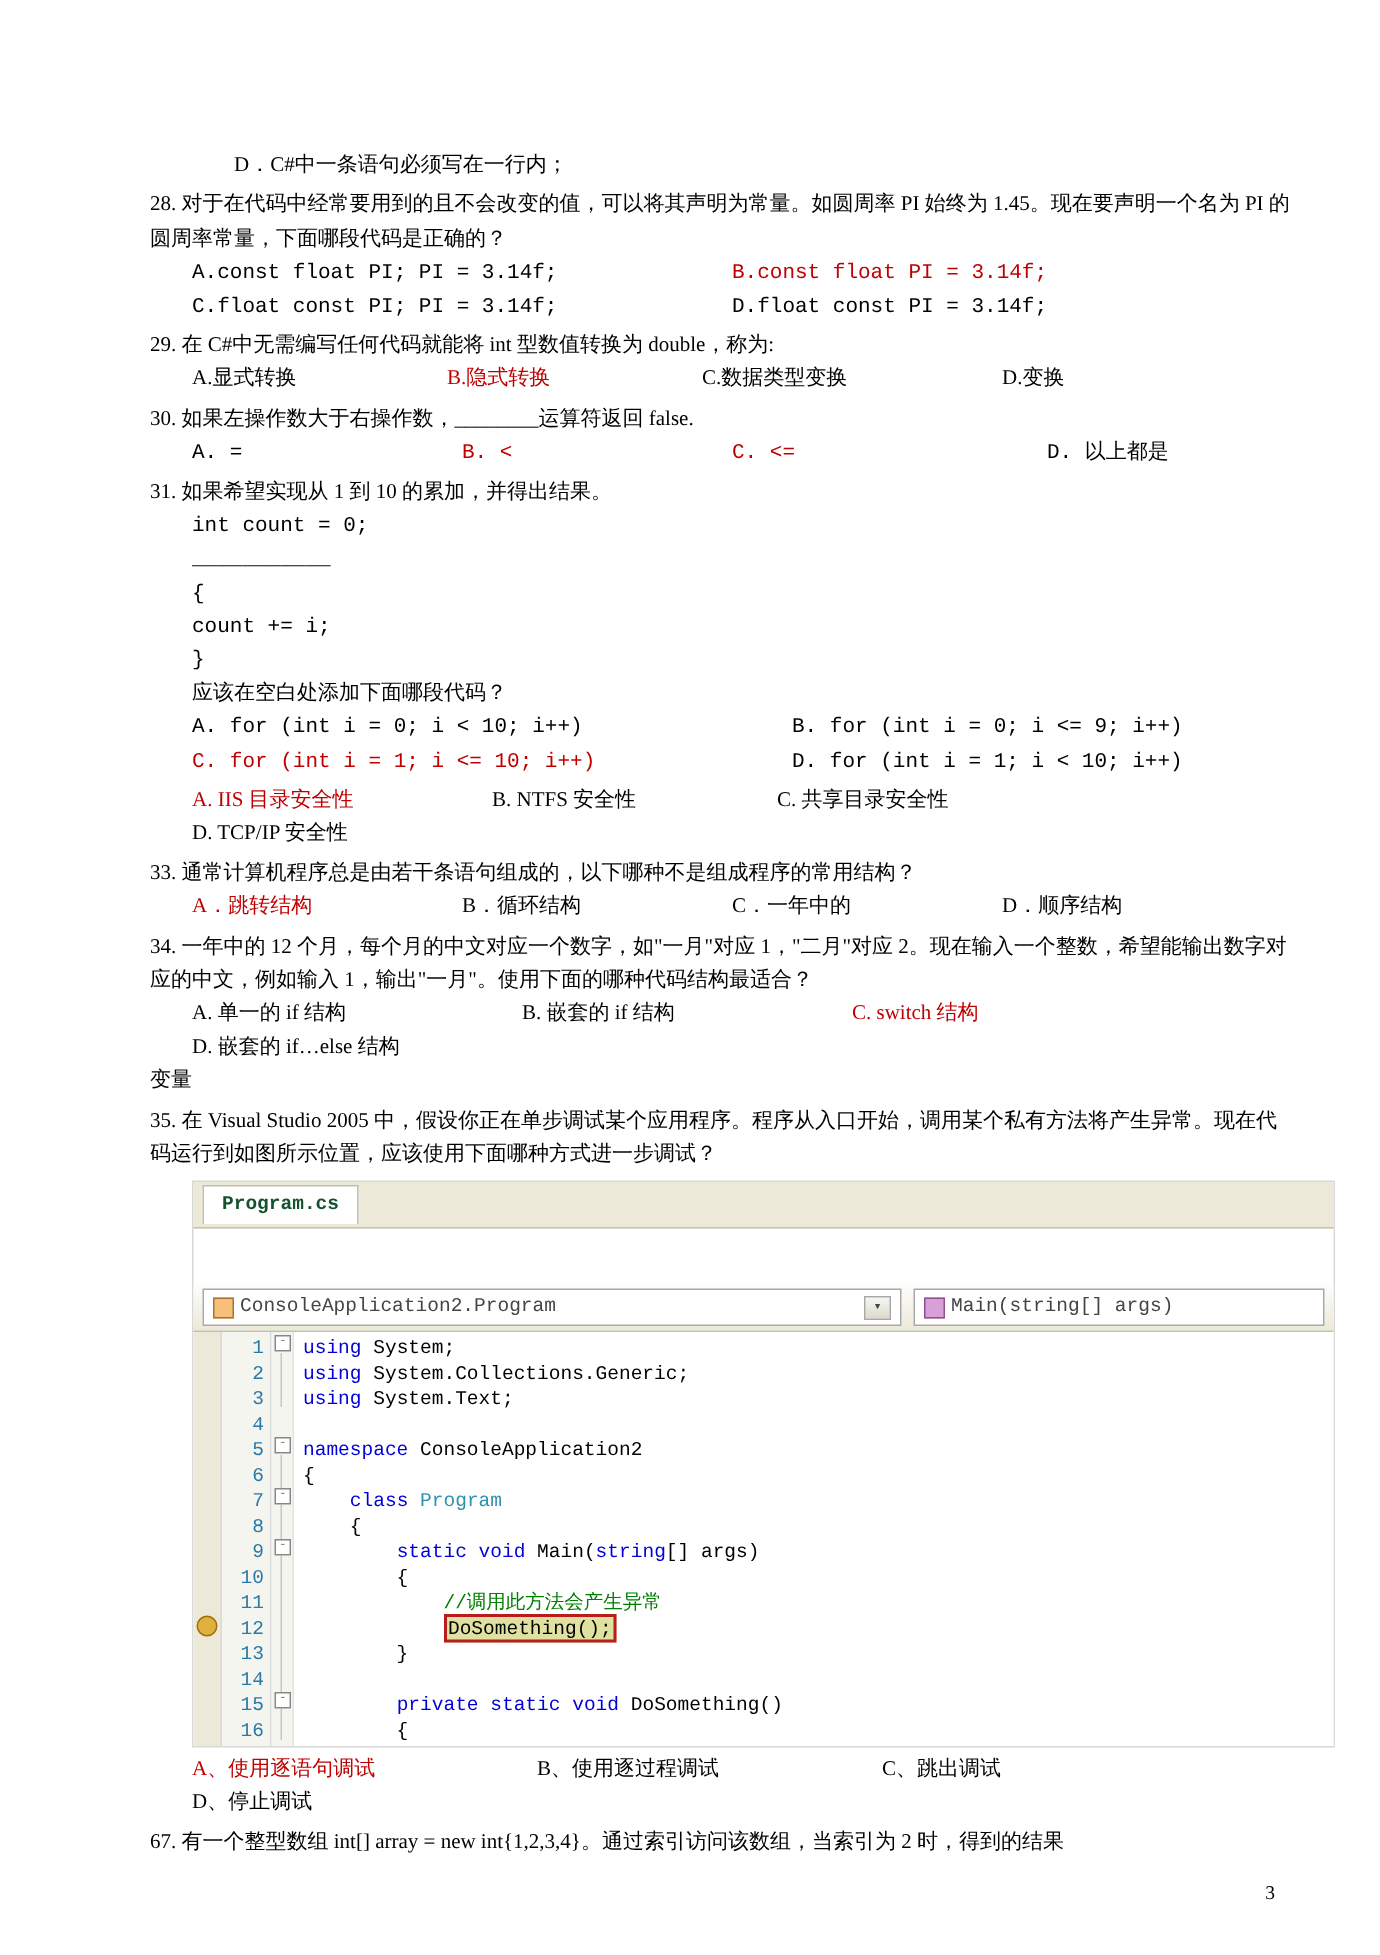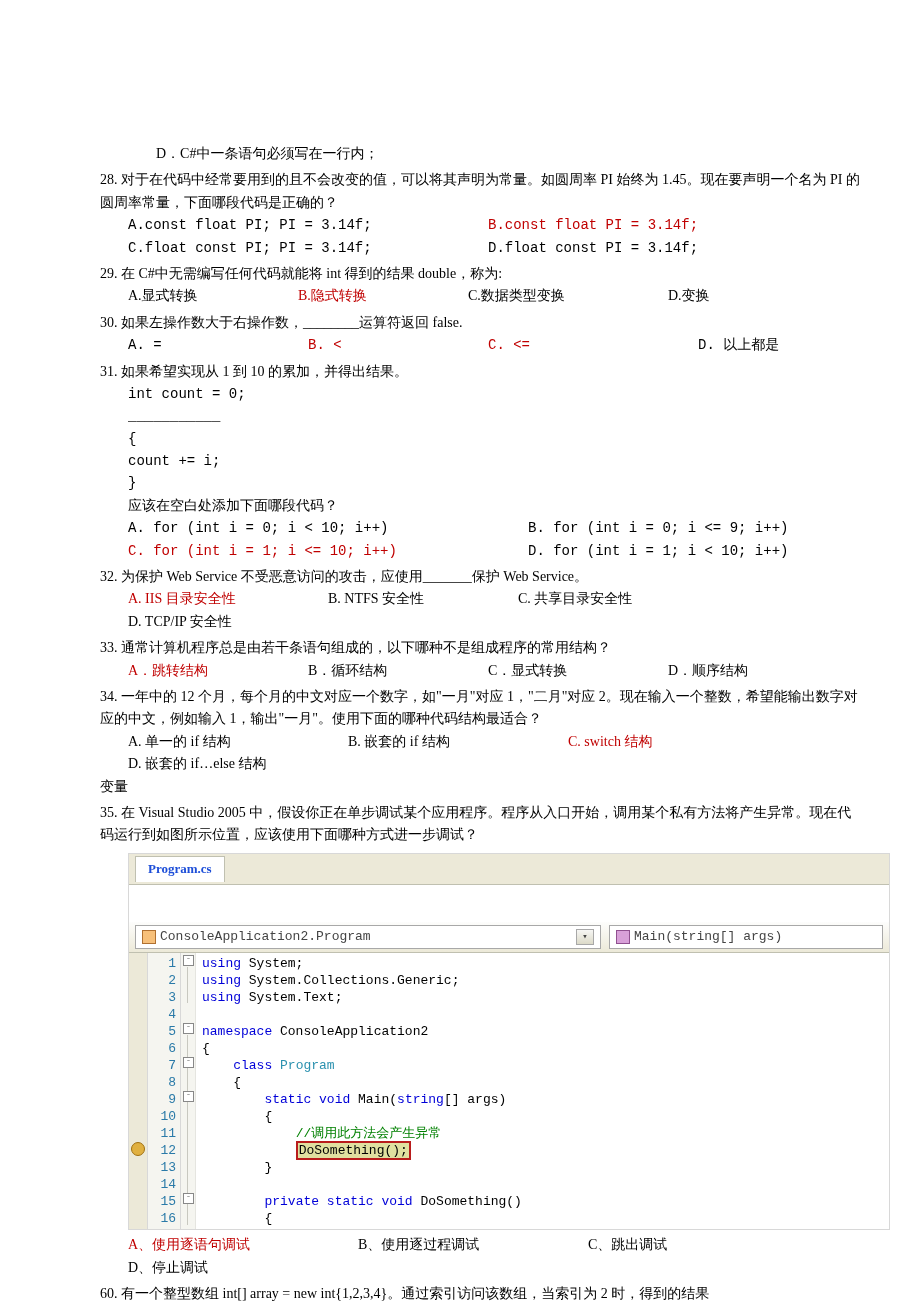--- a/index.html
+++ b/index.html
@@ -19,21 +19,21 @@
   position: relative;
 }
 .q-item {
   margin-bottom: 4px;
 }
 .q-line {
   display: block;
   padding-left: 0;
 }
 .indent1 { padding-left: 28px; align-items: flex-end; }
-.indent2 { padding-left: 56px; margin-top: 43px; }
+.indent2 { padding-left: 56px; }
 .mono { font-family: Consolas, "Courier New", monospace; }
 .red { color: #c00000; }
 .options-row {
   display: flex;
   flex-wrap: wrap;
 }
 .opt { flex: 0 0 auto; padding-right: 30px; white-space: pre; }
 .code-img {
   margin: 6px 0 0 28px;
   width: 760px;
@@ -47,22 +47,21 @@
   border-bottom: 1px solid #c0c0b0;
   padding: 2px 6px;
 }
 .tab {
   display: inline-block;
   background: #fff;
   border: 1px solid #c0c0b0;
   border-bottom: none;
   padding: 2px 12px;
   font-weight: bold;
-  color: #1d4ed8;
-  font-family: Liberation Serif, serif;
+  color: #14532d;
 }
 .nav-bar {
   background: linear-gradient(#fdfdfc, #ece9d8);
   border-bottom: 1px solid #c0c0b0;
   padding: 3px 6px;
   display: flex;
   align-items: center;
   gap: 8px;
   margin-top: 37px;
 }
@@ -172,21 +171,21 @@
       <span class="opt" style="width:330px">A.const float PI; PI = 3.14f;</span>
       <span class="opt red">B.const float PI = 3.14f;</span>
     </div>
     <div class="q-line indent1 mono options-row">
       <span class="opt" style="width:330px">C.float const PI; PI = 3.14f;</span>
       <span class="opt">D.float const PI = 3.14f;</span>
     </div>
   </div>
 
   <div class="q-item">
-    <div class="q-line"><span>29.</span> <span>在 C#中无需编写任何代码就能将 int 得到的结果 double，称为:</span></div>
+    <div class="q-line"><span>29.</span> <span>在 C#中无需编写任何代码就能将 int 型数值转换为 double，称为:</span></div>
     <div class="q-line indent1 options-row">
       <span class="opt" style="width:140px">A.显式转换</span>
       <span class="opt red" style="width:140px">B.隐式转换</span>
       <span class="opt" style="width:170px">C.数据类型变换</span>
       <span class="opt">D.变换</span>
     </div>
   </div>
 
   <div class="q-item">
     <div class="q-line"><span>30.</span> <span>如果左操作数大于右操作数，________运算符返回 false.</span></div>
@@ -210,35 +209,34 @@
       <span class="opt" style="width:370px">A. for (int i = 0; i &lt; 10; i++)</span>
       <span class="opt">B. for (int i = 0; i &lt;= 9; i++)</span>
     </div>
     <div class="q-line indent1 mono options-row">
       <span class="opt red" style="width:370px">C. for (int i = 1; i &lt;= 10; i++)</span>
       <span class="opt">D. for (int i = 1; i &lt; 10; i++)</span>
     </div>
   </div>
 
   <div class="q-item">
-    <div class="q-line"><span>32.</span> <span>为保护 Web Service 不受恶意访问的攻击，应使用_______保护 Web Service。</span></div>
     <div class="q-line indent1 options-row">
       <span class="opt red" style="width:170px">A. IIS 目录安全性</span>
       <span class="opt" style="width:160px">B. NTFS 安全性</span>
       <span class="opt" style="width:180px">C. 共享目录安全性</span>
       <span class="opt">D. TCP/IP 安全性</span>
     </div>
   </div>
 
   <div class="q-item">
     <div class="q-line"><span>33.</span> <span>通常计算机程序总是由若干条语句组成的，以下哪种不是组成程序的常用结构？</span></div>
     <div class="q-line indent1 options-row">
       <span class="opt red" style="width:150px">A．跳转结构</span>
       <span class="opt" style="width:150px">B．循环结构</span>
-      <span class="opt" style="width:150px">C．显式转换</span>
+      <span class="opt" style="width:150px">C．一年中的</span>
       <span class="opt">D．顺序结构</span>
     </div>
   </div>
 
   <div class="q-item">
     <div class="q-line"><span>34.</span> <span>一年中的 12 个月，每个月的中文对应一个数字，如"一月"对应 1，"二月"对应 2。现在输入一个整数，希望能输出数字对应的中文，例如输入 1，输出"一月"。使用下面的哪种代码结构最适合？</span></div>
     <div class="q-line indent1 options-row">
       <span class="opt" style="width:190px">A. 单一的 if 结构</span>
       <span class="opt" style="width:190px">B. 嵌套的 if 结构</span>
       <span class="opt red" style="width:170px">C. switch 结构</span>
@@ -319,17 +317,17 @@
 
     <div class="q-line indent1 options-row" style="margin-top:4px">
       <span class="opt red" style="width:200px">A、使用逐语句调试</span>
       <span class="opt" style="width:200px">B、使用逐过程调试</span>
       <span class="opt" style="width:160px">C、跳出调试</span>
       <span class="opt">D、停止调试</span>
     </div>
   </div>
 
   <div class="q-item">
-    <div class="q-line"><span>60.</span> <span>有一个整型数组 int[] array = new int{1,2,3,4}。通过索引访问该数组，当索引为 2 时，得到的结果</span></div>
+    <div class="q-line"><span>67.</span> <span>有一个整型数组 int[] array = new int{1,2,3,4}。通过索引访问该数组，当索引为 2 时，得到的结果</span></div>
   </div>
 
   <div class="page-num">3</div>
 </div>
 
 </body></html>

